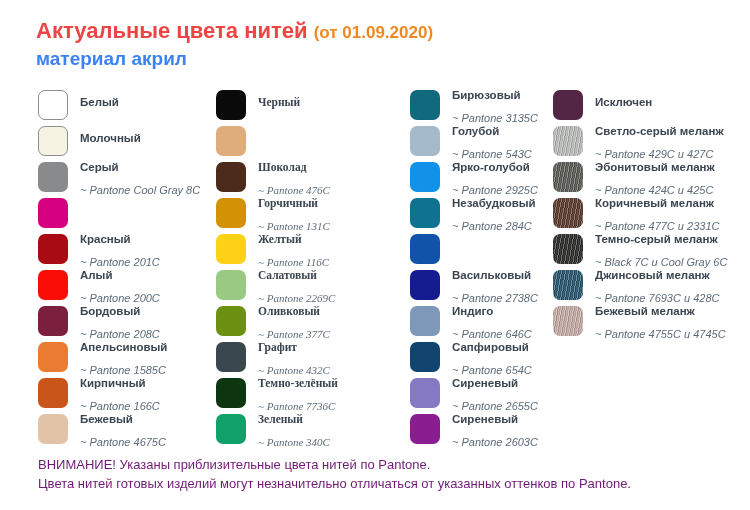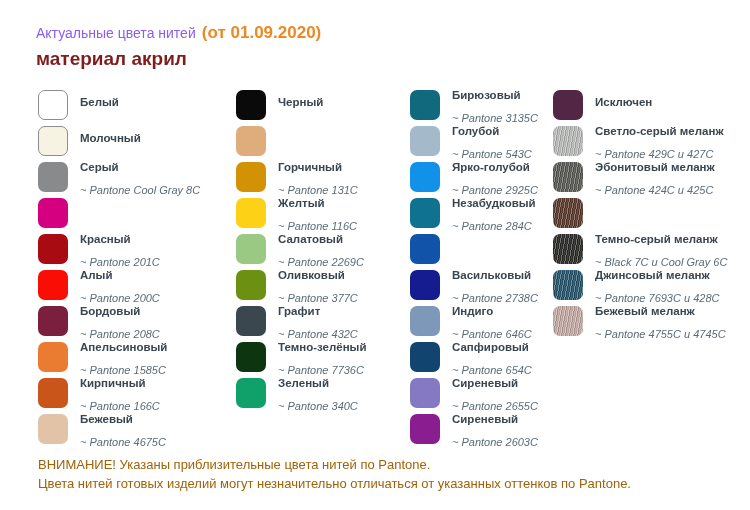--- a/index.html
+++ b/index.html
@@ -24,53 +24,53 @@
   }
   .title-line1 {
     font-size: 22px;
     font-weight: bold;
     color: #ef8822;
     letter-spacing: 0px;
     line-height: 26px;
     white-space: nowrap;
   }
   .title-main {
-    font-size: 14px;
-    font-weight: normal;
-    color: #8b5cf6;
+    font-size: 22px;
+    font-weight: bold;
+    color: #ef4444;
   }
   .title-date {
     font-size: 17px;
     font-weight: bold;
     color: #ef8822;
   }
   .title-line2 {
     font-size: 19px;
     font-weight: bold;
-    color: #7f1d1d;
+    color: #3b82f6;
     line-height: 24px;
     margin-top: 1px;
     white-space: nowrap;
   }
 
   
   #palette {
     position: absolute;
     left: 0;
     top: 88px;
     width: 728px;
     height: 345px;
   }
   .col {
     position: absolute;
     top: 0;
     width: 190px;
   }
   .col-0 { left: 38px; }
-  .col-1 { left: 236px; }
+  .col-1 { left: 216px; font-family: Liberation Serif, serif; }
   .col-2 { left: 410px; }
   .col-3 { left: 553px; width: 200px; }
 
   .swatch-row {
     position: relative;
     height: 36px;
   }
   .swatch {
     position: absolute;
     left: 0;
@@ -123,21 +123,21 @@
 
   
   #footer {
     position: absolute;
     left: 38px;
     top: 455px;
     width: 700px;
   }
   .foot-line {
     font-size: 13px;
-    color: #a16207;
+    color: #701a75;
     line-height: 19px;
     white-space: nowrap;
   }
 </style>
 </head>
 <body>
 
 <div id="header">
   <div class="title-line1">
     <span class="title-main">Актуальные цвета нитей</span><span>&nbsp;</span><span class="title-date">(от 01.09.2020)</span>
@@ -216,20 +216,27 @@
       <div class="swatch-row">
         <div class="swatch" style="background-color: rgb(10, 10, 10);"></div>
         <div class="labels">
           <div class="name solo">Черный</div>
         </div>
       </div>
       <div class="swatch-row">
         <div class="swatch" style="background-color: rgb(223, 173, 124);"></div>
       </div>
       <div class="swatch-row">
+        <div class="swatch" style="background-color: rgb(77, 43, 28);"></div>
+        <div class="labels">
+          <div class="name">Шоколад</div>
+          <div class="pantone">~ Pantone 476C</div>
+        </div>
+      </div>
+      <div class="swatch-row">
         <div class="swatch" style="background-color: rgb(211, 146, 6);"></div>
         <div class="labels">
           <div class="name">Горчичный</div>
           <div class="pantone">~ Pantone 131C</div>
         </div>
       </div>
       <div class="swatch-row">
         <div class="swatch" style="background-color: rgb(252, 209, 22);"></div>
         <div class="labels">
           <div class="name">Желтый</div>
@@ -356,20 +363,24 @@
       </div>
       <div class="swatch-row">
         <div class="swatch melange" style="background-color: rgb(90, 91, 85);"></div>
         <div class="labels">
           <div class="name">Эбонитовый меланж</div>
           <div class="pantone">~ Pantone  424C и  425C</div>
         </div>
       </div>
       <div class="swatch-row">
         <div class="swatch melange" style="background-color: rgb(90, 58, 44);"></div>
+        <div class="labels">
+          <div class="name">Коричневый меланж</div>
+          <div class="pantone">~ Pantone 477C и 2331C</div>
+        </div>
       </div>
       <div class="swatch-row">
         <div class="swatch melange" style="background-color: rgb(43, 43, 41);"></div>
         <div class="labels">
           <div class="name">Темно-серый меланж</div>
           <div class="pantone">~ Black 7C и Cool Gray 6C</div>
         </div>
       </div>
       <div class="swatch-row">
         <div class="swatch melange" style="background-color: rgb(39, 85, 110);"></div>

